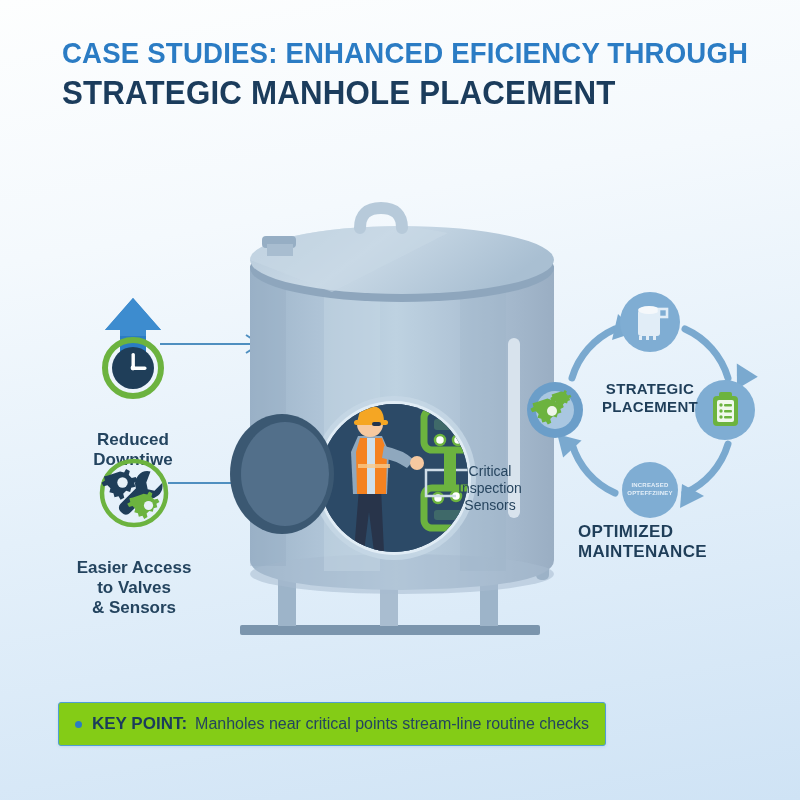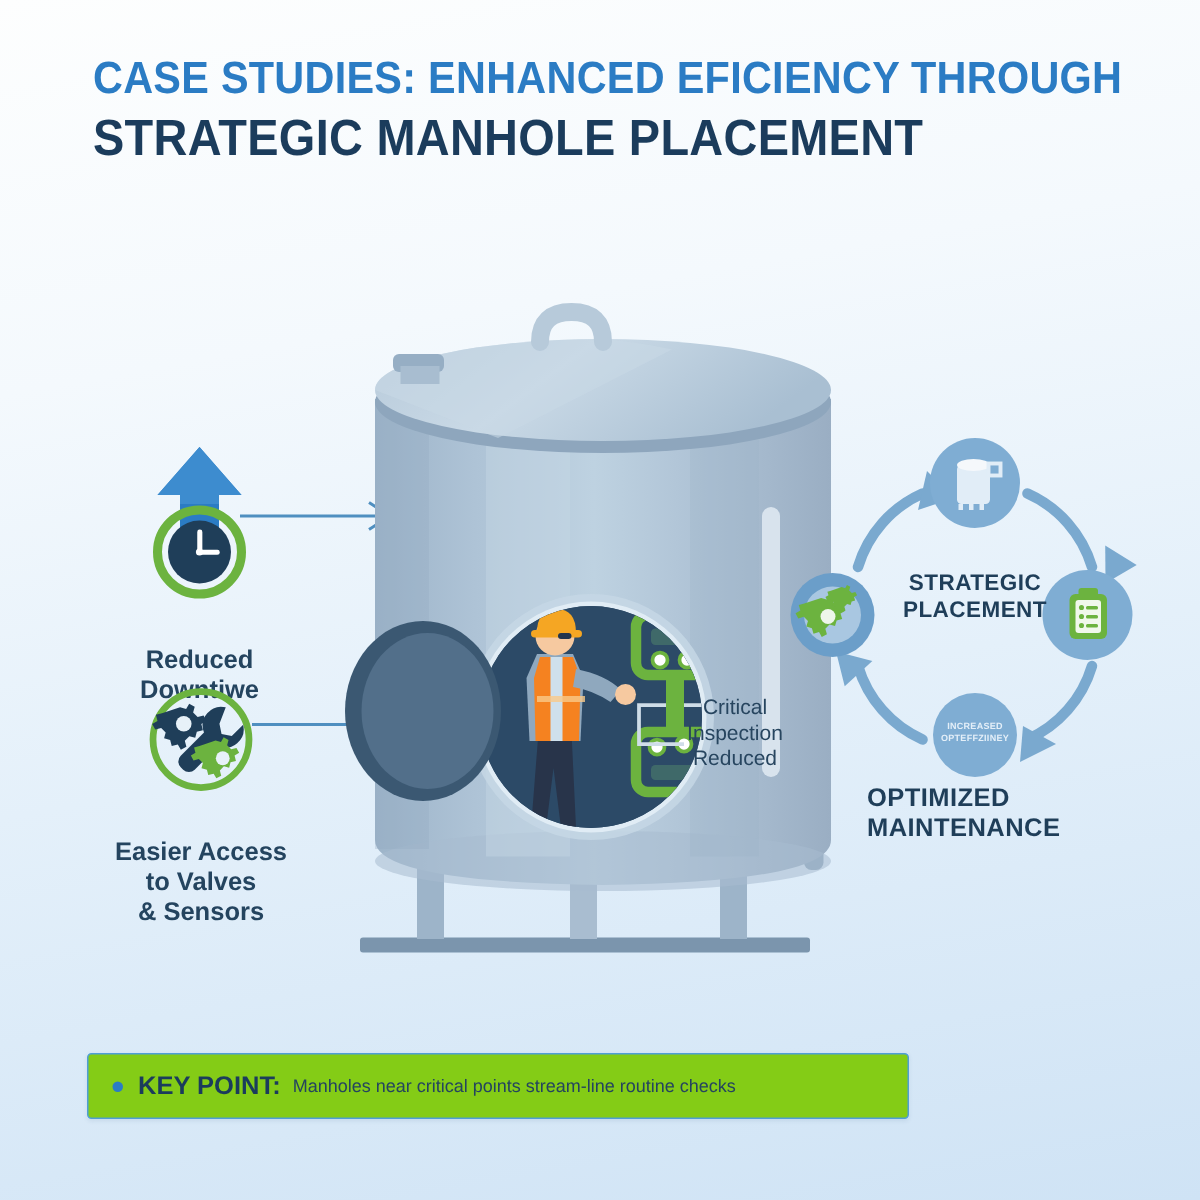--- a/index.html
+++ b/index.html
@@ -156,21 +156,21 @@
   .kp-strong {
     font-family: "Liberation Sans Narrow", "Liberation Sans", sans-serif;
     font-weight: bold;
     font-size: 17px;
     color: #1b3c5c;
     margin-right: 8px;
     white-space: nowrap;
   }
   .kp-text {
     font-family: "Liberation Sans Narrow", "Liberation Sans", sans-serif;
-    font-size: 12px;
+    font-size: 16px;
     color: #24445f;
     white-space: nowrap;
   }
 </style>
 </head>
 <body>
 
 <div class="stage">
 
   <div class="title-block">
@@ -331,21 +331,21 @@
         </g>
       </g>
 
       <ellipse cx="70" cy="286" rx="52" ry="60" fill="#3b5872"></ellipse>
       <ellipse cx="73" cy="286" rx="44" ry="52" fill="#526f8a"></ellipse>
     </svg>
   </div>
 
   <div class="critical-label">Critical
 Inspection
-Reduced</div>
+Sensors</div>
 
   <div class="cycle">
     <svg width="260" height="240" viewBox="0 0 260 240" style="position:absolute;left:0;top:0;">
 
       <g fill="none" stroke="#7aa9cf" stroke-width="7" stroke-linecap="round">
         <path d="M52 86 A78 78 0 0 1 95 37"></path>
         <path d="M165 37 A78 78 0 0 1 208 86"></path>
         <path d="M208 152 A78 78 0 0 1 165 201"></path>
         <path d="M95 201 A78 78 0 0 1 52 152"></path>
       </g>

